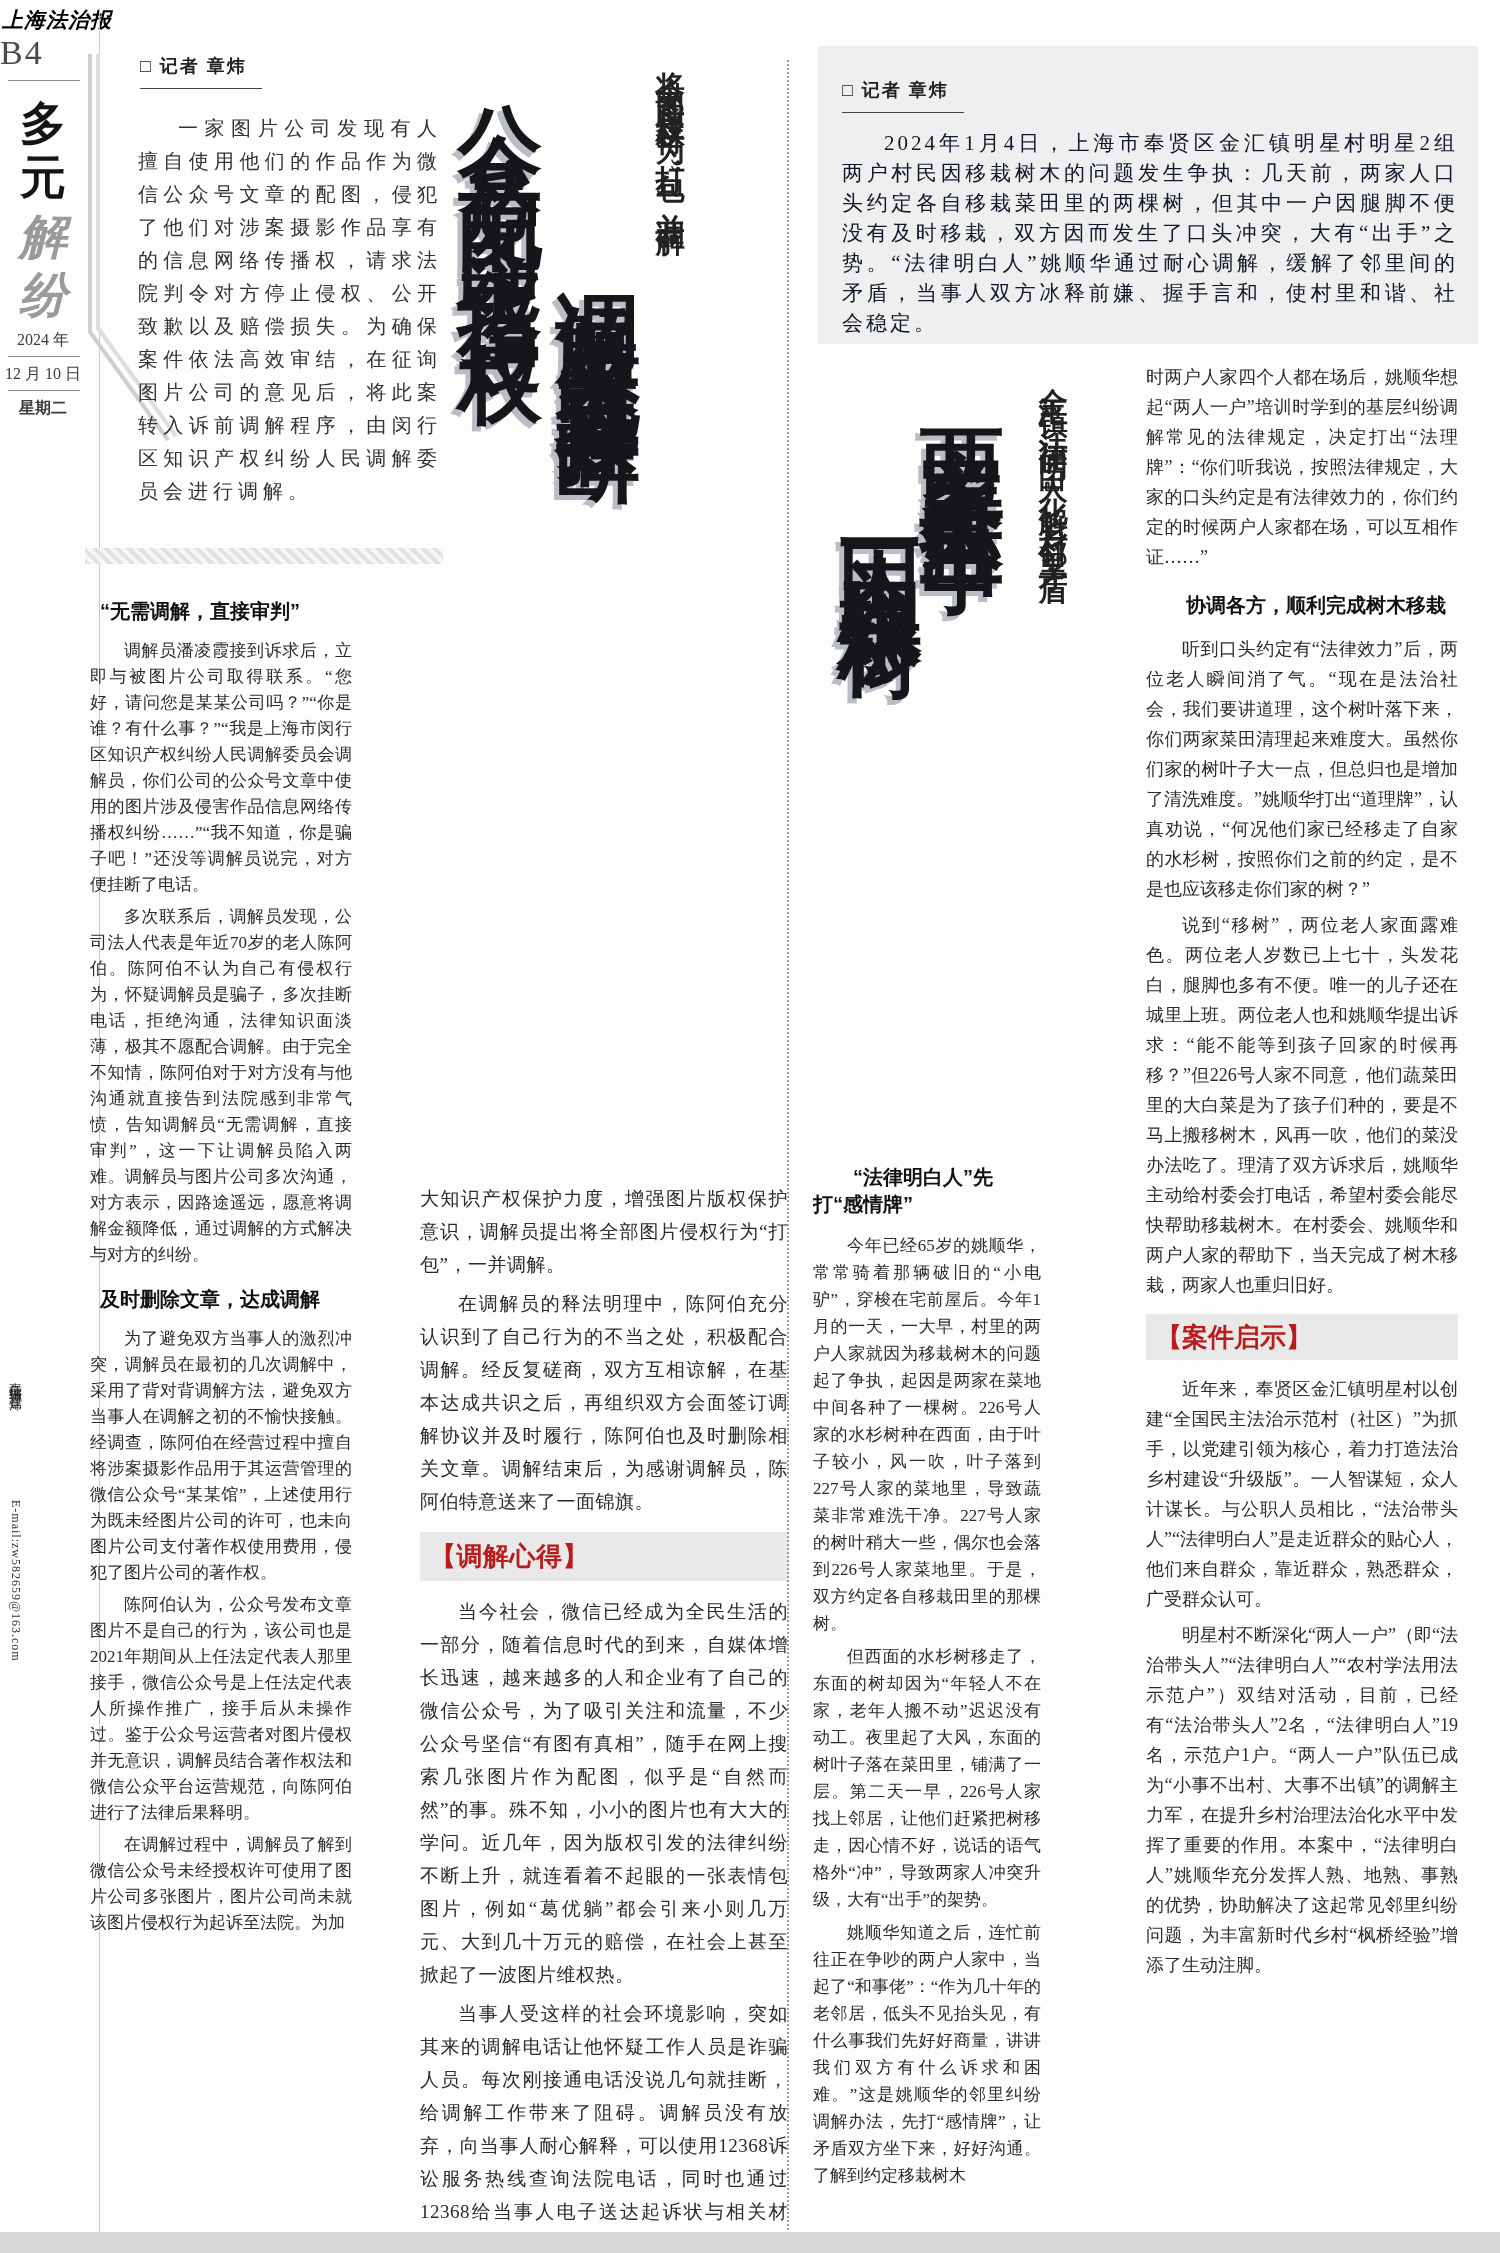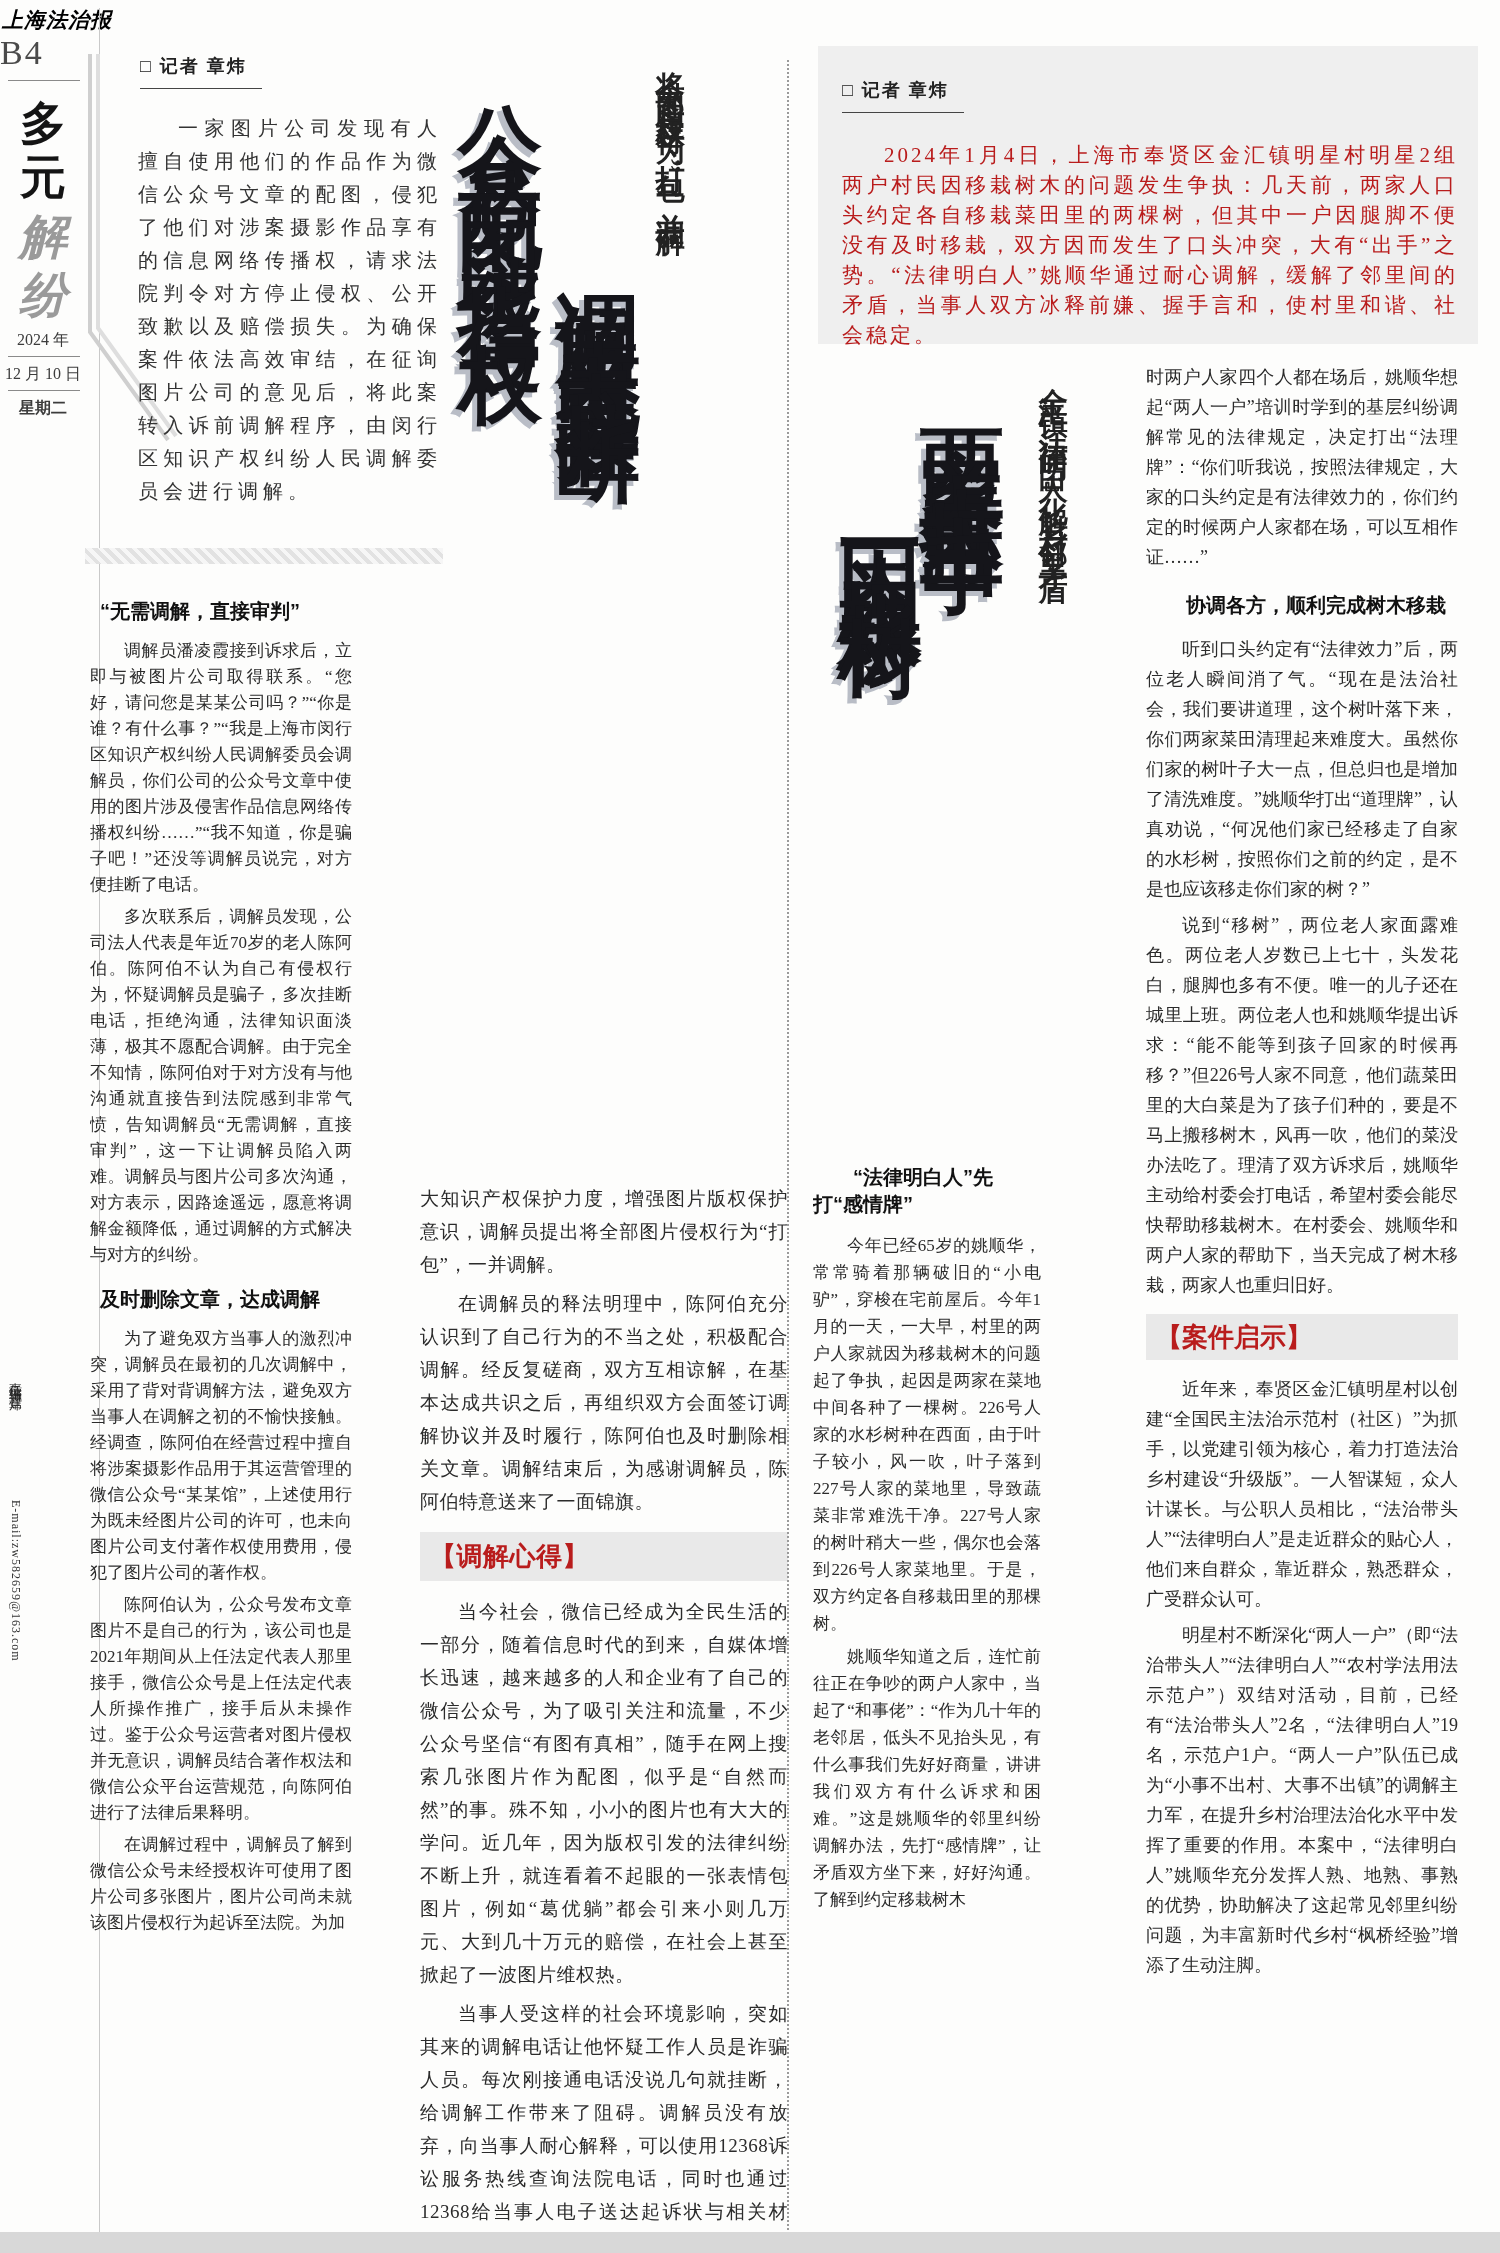--- a/index.html
+++ b/index.html
@@ -32,21 +32,21 @@
   .col2{left:420px;top:1182px;width:368px;height:1064px;font-size:19px;line-height:33px;letter-spacing:.5px;overflow:hidden;}
   .sec-title{font-family:"Liberation Sans",sans-serif;font-weight:bold;font-size:20px;color:#111;
              margin:18px 0 14px 0;padding-left:10px;}
   .note-bar{background:#e9e9e9;font-family:"Liberation Sans",sans-serif;font-weight:bold;font-size:26px;
             color:#b91c1c;padding:8px 10px;margin:14px 0;}
   
   .hl-big{font-size:84px;font-weight:bold;color:#15151a;text-shadow:-5px 5px 0 #b9bdc6;line-height:1;}
   .kick{font-size:29px;font-weight:600;color:#222;line-height:1.2;}
   
   .introbox{left:818px;top:46px;width:660px;height:298px;background:#efefef;}
-  .intro-r{left:842px;top:128px;width:616px;font-size:21px;line-height:30px;letter-spacing:3px;color:#b91c1c;margin-top:12px;}
+  .intro-r{left:842px;top:128px;width:616px;font-size:21px;line-height:30px;letter-spacing:3px;color:#0f172a;}
   .colA{left:813px;top:1146px;width:228px;height:1100px;font-size:17px;line-height:27px;overflow:hidden;}
   .colB{left:1146px;top:362px;width:312px;height:1886px;font-size:18px;line-height:30px;overflow:hidden;}
   .divider{left:787px;top:60px;height:2170px;width:0;border-left:2px dotted #9a9a9a;}
   .bottom-strip{left:0;top:2232px;width:1500px;height:21px;background:#d8d8d8;}
 </style>
 </head>
 <body>
 
 <div class="page">
 
@@ -110,20 +110,21 @@
   </div>
   <div class="abs intro-r para ind">2024年1月4日，上海市奉贤区金汇镇明星村明星2组两户村民因移栽树木的问题发生争执：几天前，两家人口头约定各自移栽菜田里的两棵树，但其中一户因腿脚不便没有及时移栽，双方因而发生了口头冲突，大有“出手”之势。“法律明白人”姚顺华通过耐心调解，缓解了邻里间的矛盾，当事人双方冰释前嫌、握手言和，使村里和谐、社会稳定。</div>
 
   <div class="abs vt hl-big" style="left:920px;top:364px;letter-spacing:14px;">两家差点大打出手</div>
   <div class="abs vt hl-big" style="left:838px;top:476px;letter-spacing:12px;">因为一棵水杉树</div>
   <div class="abs vt kick" style="left:1036px;top:364px;letter-spacing:11px;">金汇镇『法律明白人』化解乡村邻里矛盾</div>
 
   <div class="abs colA">
     <div class="sec-title" style="padding-left:0;text-indent:2em;">“法律明白人”先打“感情牌”</div>
     <p class="para ind">今年已经65岁的姚顺华，常常骑着那辆破旧的“小电驴”，穿梭在宅前屋后。今年1月的一天，一大早，村里的两户人家就因为移栽树木的问题起了争执，起因是两家在菜地中间各种了一棵树。226号人家的水杉树种在西面，由于叶子较小，风一吹，叶子落到227号人家的菜地里，导致蔬菜非常难洗干净。227号人家的树叶稍大一些，偶尔也会落到226号人家菜地里。于是，双方约定各自移栽田里的那棵树。</p>
+    <p class="para ind">但西面的水杉树移走了，东面的树却因为“年轻人不在家，老年人搬不动”迟迟没有动工。夜里起了大风，东面的树叶子落在菜田里，铺满了一层。第二天一早，226号人家找上邻居，让他们赶紧把树移走，因心情不好，说话的语气格外“冲”，导致两家人冲突升级，大有“出手”的架势。</p>
     <p class="para ind">姚顺华知道之后，连忙前往正在争吵的两户人家中，当起了“和事佬”：“作为几十年的老邻居，低头不见抬头见，有什么事我们先好好商量，讲讲我们双方有什么诉求和困难。”这是姚顺华的邻里纠纷调解办法，先打“感情牌”，让矛盾双方坐下来，好好沟通。了解到约定移栽树木</p>
   </div>
 
   <div class="abs colB">
     <p class="para">时两户人家四个人都在场后，姚顺华想起“两人一户”培训时学到的基层纠纷调解常见的法律规定，决定打出“法理牌”：“你们听我说，按照法律规定，大家的口头约定是有法律效力的，你们约定的时候两户人家都在场，可以互相作证……”</p>
     <div class="sec-title" style="padding-left:0;text-indent:2em;">协调各方，顺利完成树木移栽</div>
     <p class="para ind">听到口头约定有“法律效力”后，两位老人瞬间消了气。“现在是法治社会，我们要讲道理，这个树叶落下来，你们两家菜田清理起来难度大。虽然你们家的树叶子大一点，但总归也是增加了清洗难度。”姚顺华打出“道理牌”，认真劝说，“何况他们家已经移走了自家的水杉树，按照你们之前的约定，是不是也应该移走你们家的树？”</p>
     <p class="para ind">说到“移树”，两位老人家面露难色。两位老人岁数已上七十，头发花白，腿脚也多有不便。唯一的儿子还在城里上班。两位老人也和姚顺华提出诉求：“能不能等到孩子回家的时候再移？”但226号人家不同意，他们蔬菜田里的大白菜是为了孩子们种的，要是不马上搬移树木，风再一吹，他们的菜没办法吃了。理清了双方诉求后，姚顺华主动给村委会打电话，希望村委会能尽快帮助移栽树木。在村委会、姚顺华和两户人家的帮助下，当天完成了树木移栽，两家人也重归旧好。</p>
     <div class="note-bar">【案件启示】</div>
     <p class="para ind">近年来，奉贤区金汇镇明星村以创建“全国民主法治示范村（社区）”为抓手，以党建引领为核心，着力打造法治乡村建设“升级版”。一人智谋短，众人计谋长。与公职人员相比，“法治带头人”“法律明白人”是走近群众的贴心人，他们来自群众，靠近群众，熟悉群众，广受群众认可。</p>

